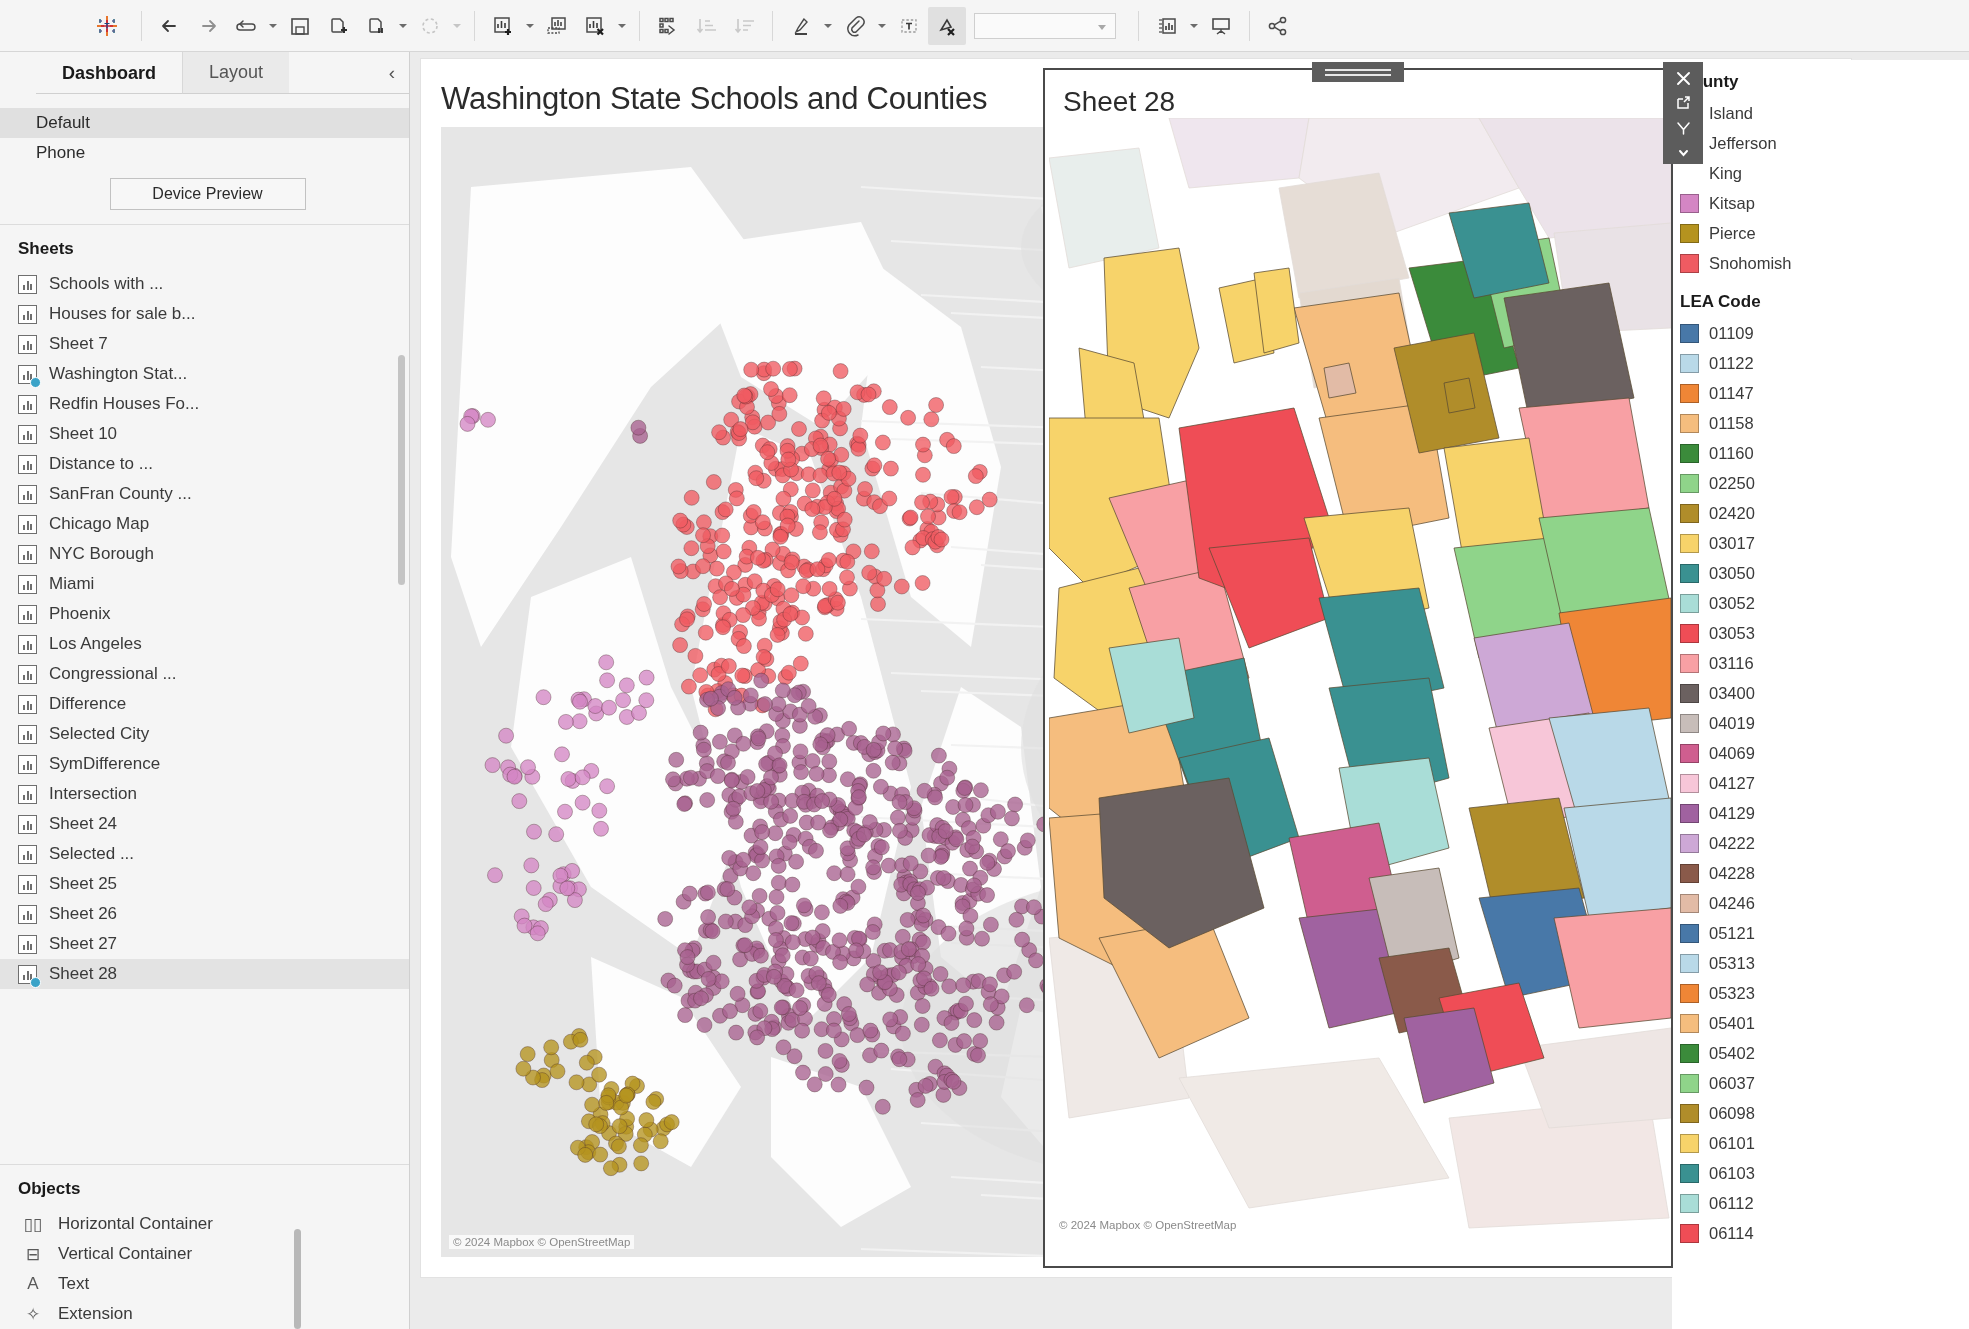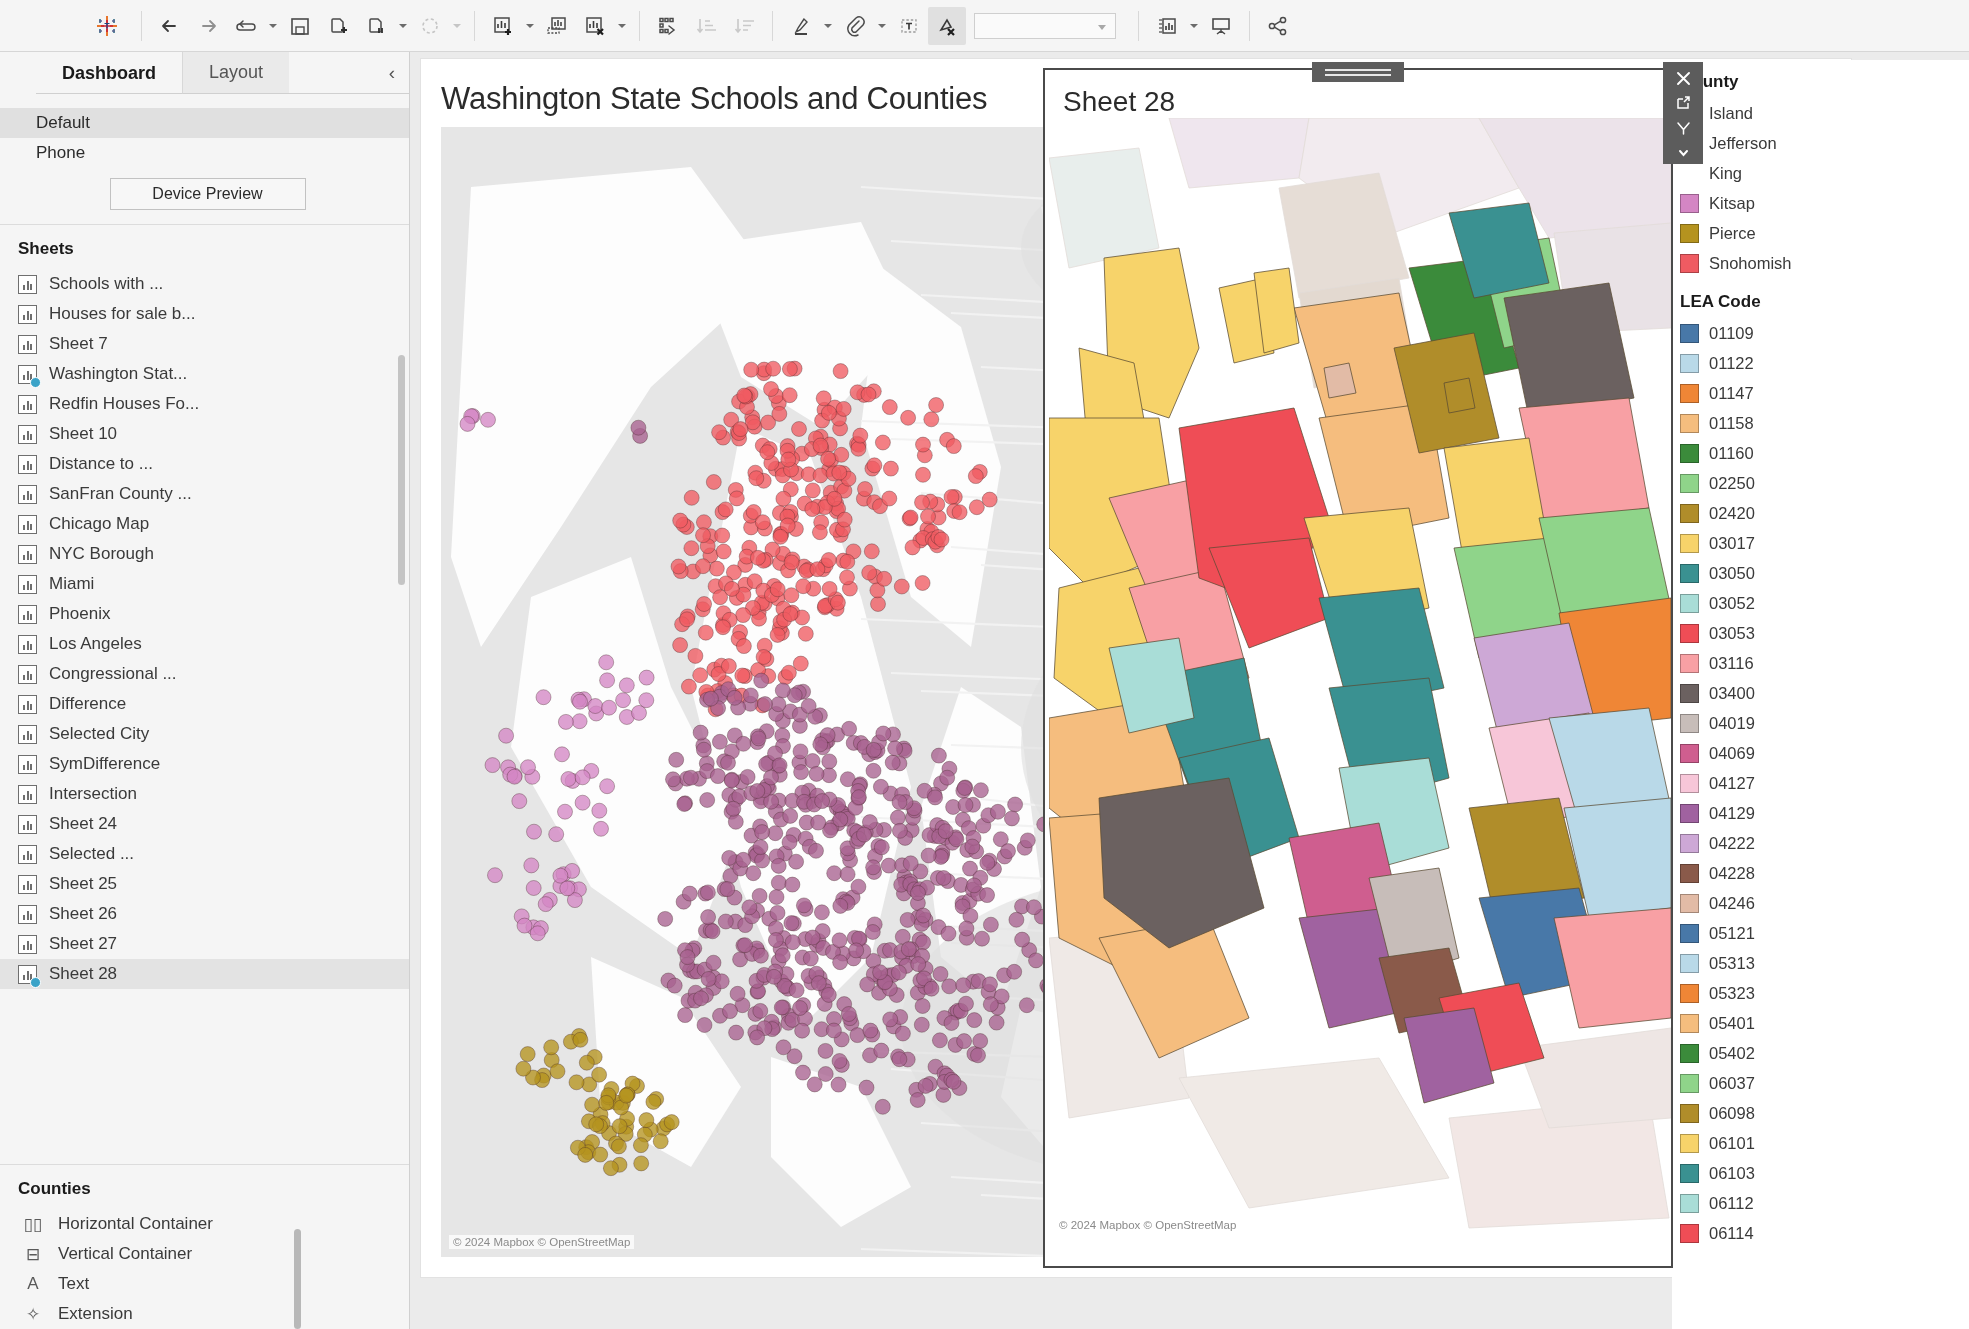--- a/index.html
+++ b/index.html
@@ -548,21 +548,21 @@
               <i></i>
               <span class="sheet-badge"></span>
             </div>
             <span>Sheet 28</span>
           </div>
         </div>
       <div class="sheet-scroll"></div>
     </div>
 
     <div class="objects-sec">
-      <div class="sb-head">Counties</div>
+      <div class="sb-head">Objects</div>
       <div id="objects-list">
           <div class="obj-item">
             <span class="obj-glyph">▯▯</span>
             <span>Horizontal Container</span>
           </div>
           <div class="obj-item">
             <span class="obj-glyph">⊟</span>
             <span>Vertical Container</span>
           </div>
           <div class="obj-item">

